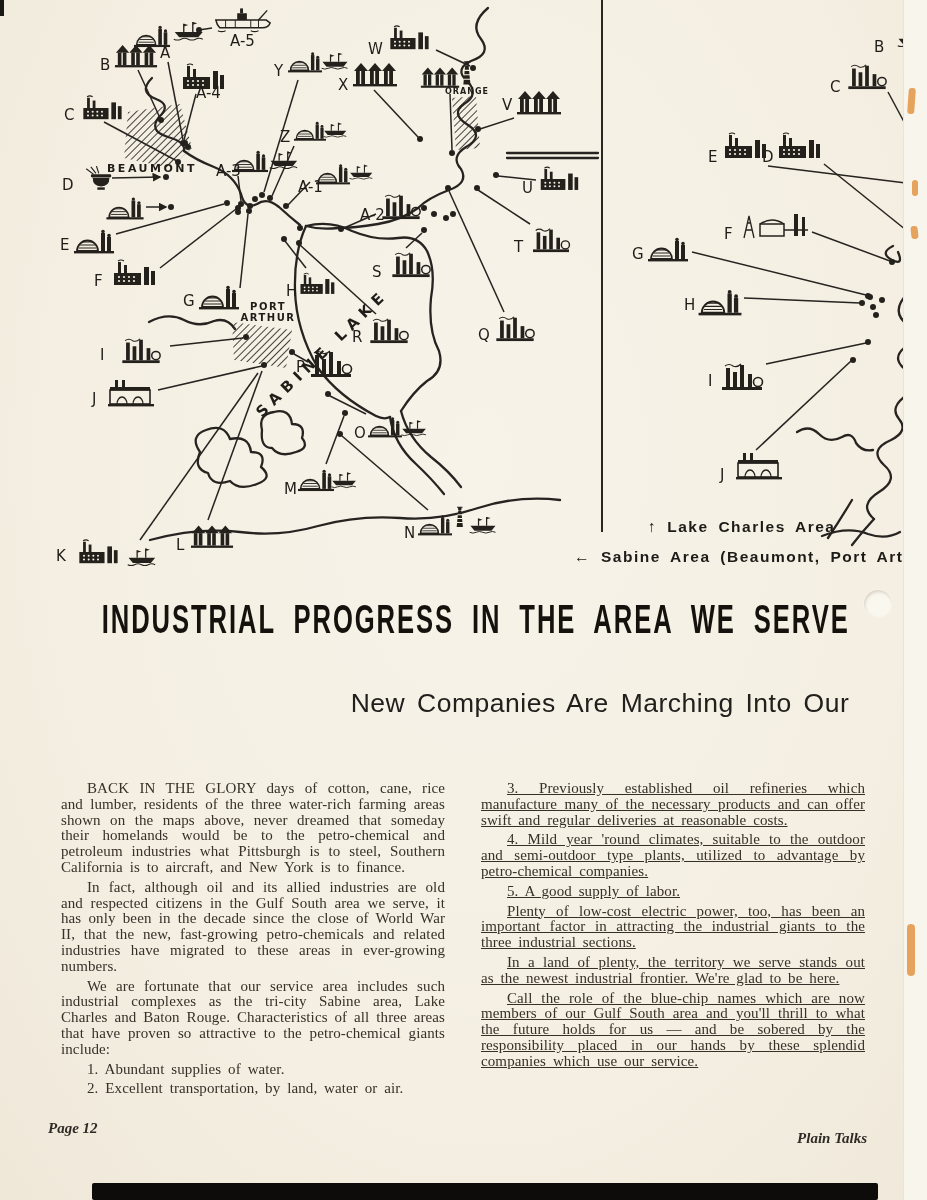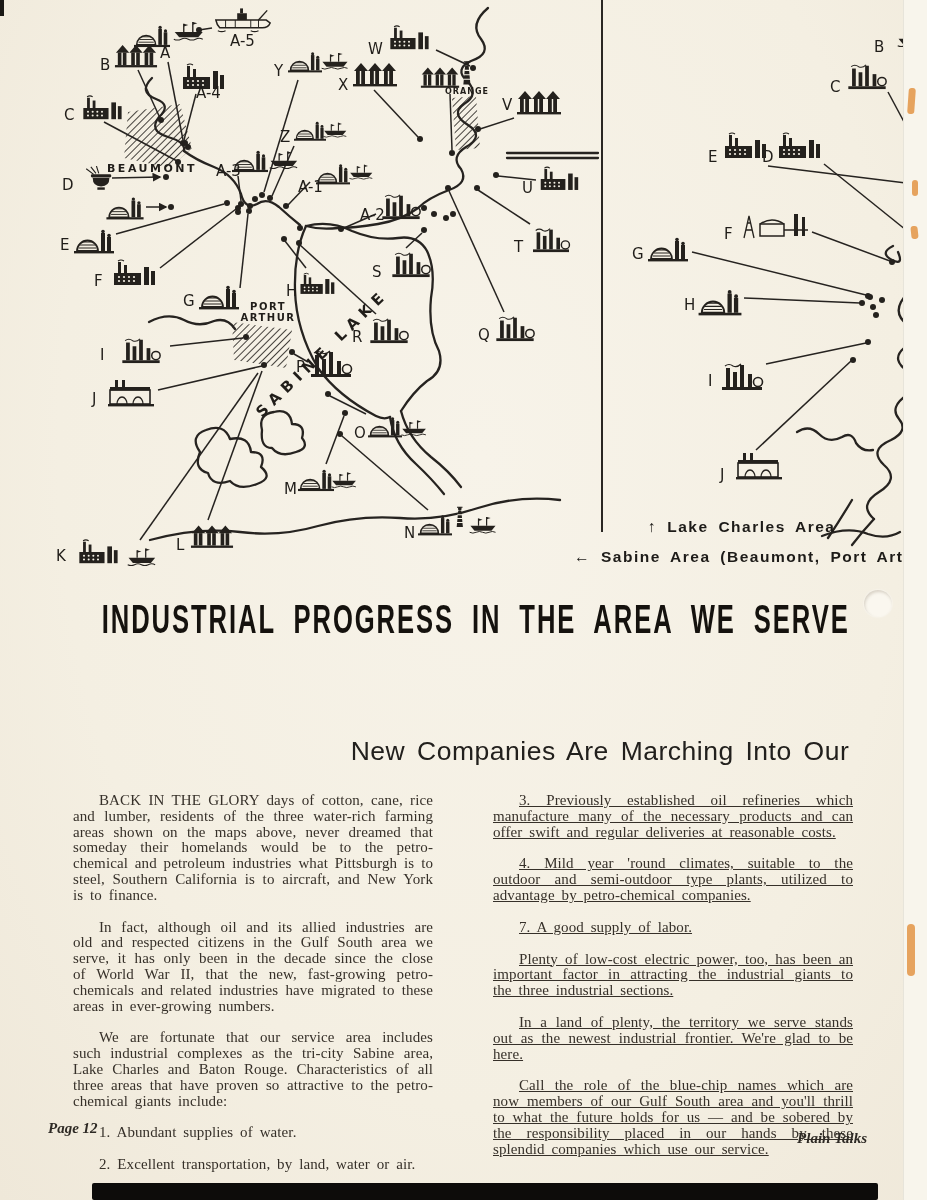--- a/index.html
+++ b/index.html
@@ -14,26 +14,26 @@
   .place{font-family:"DejaVu Sans",sans-serif;font-weight:bold;fill:#201d19;}
   .divider{position:absolute;left:601px;top:0;width:2px;height:532px;background:#2a2723;}
   .caption{position:absolute;font-family:"Liberation Sans",sans-serif;font-weight:bold;
     font-size:15.5px;color:#1d1b18;letter-spacing:1.5px;word-spacing:4px;white-space:nowrap;}
   .caption .arr{margin-right:10px;font-weight:bold;}
   
   .headline{position:absolute;left:50%;top:597px;transform:translateX(-49%) scaleX(.64);
     transform-origin:center;white-space:nowrap;font-weight:700;font-size:40px;
     letter-spacing:3px;word-spacing:14px;color:#15120e;}
   .subhead{position:absolute;left:330px;top:684px;width:540px;text-align:center;
-    font-size:26.5px;line-height:39px;letter-spacing:.5px;word-spacing:4px;color:#22201d;margin-top:48px;}
+    font-size:26.5px;line-height:39px;letter-spacing:.5px;word-spacing:4px;color:#22201d;}
   
   .col{position:absolute;top:777px;width:392px;font-family:"Liberation Serif",serif;
     font-size:15px;line-height:15.8px;text-align:justify;color:#363029;
     word-spacing:3px;letter-spacing:.1px;}
-  .col p{margin:16px;text-indent:26px;}
+  .col p{margin:4px;text-indent:26px;}
   .col-left{left:57px;} .col-right{left:477px;text-decoration:underline;}
   
   .folio{position:absolute;font-family:"Liberation Serif",serif;font-style:italic;
     font-weight:bold;font-size:15px;color:#2e2a25;}
   .folio-left{left:48px;top:1120px;} .folio-right{right:60px;top:1130px;font-style:italic;}
   
   .edge-strip{position:absolute;left:903px;top:0;width:24px;height:1200px;
     background:#f8f5ec;border-left:1px solid rgba(90,80,60,.10);}
   .punch-hole{position:absolute;left:864px;top:590px;width:28px;height:27px;border-radius:50%;
     background:#faf7ef;box-shadow:inset 1px 2px 3px rgba(120,105,80,.25), 0 0 2px rgba(255,255,255,.8);}
@@ -462,21 +462,21 @@
   <div id="col-left" class="col col-left">
       <p>BACK IN THE GLORY days of cotton, cane, rice and lumber, residents of the three water-rich farming areas shown on the maps above, never dreamed that someday their homelands would be to the petro-chemical and petroleum industries what Pittsburgh is to steel, Southern California is to aircraft, and New York is to finance.</p>
       <p>In fact, although oil and its allied industries are old and respected citizens in the Gulf South area we serve, it has only been in the decade since the close of World War II, that the new, fast-growing petro-chemicals and related industries have migrated to these areas in ever-growing numbers.</p>
       <p>We are fortunate that our service area includes such industrial complexes as the tri-city Sabine area, Lake Charles and Baton Rouge. Characteristics of all three areas that have proven so attractive to the petro-chemical giants include:</p>
       <p>1.  Abundant supplies of water.</p>
       <p>2.  Excellent transportation, by land, water or air.</p>
     </div>
   <div id="col-right" class="col col-right">
       <p>3.  Previously established oil refineries which manufacture many of the necessary products and can offer swift and regular deliveries at reasonable costs.</p>
       <p>4.  Mild year 'round climates, suitable to the outdoor and semi-outdoor type plants, utilized to advantage by petro-chemical companies.</p>
-      <p>7.  A good supply of labor.</p>
+      <p>5.  A good supply of labor.</p>
       <p>Plenty of low-cost electric power, too, has been an important factor in attracting the industrial giants to the three industrial sections.</p>
       <p>In a land of plenty, the territory we serve stands out as the newest industrial frontier. We're glad to be here.</p>
       <p>Call the role of the blue-chip names which are now members of our Gulf South area and you'll thrill to what the future holds for us — and be sobered by the responsibility placed in our hands by these splendid companies which use our service.</p>
     </div>
 
   <div class="folio folio-left">Page 12</div>
   <div class="folio folio-right">Plain Talks</div>
 
   <div class="edge-strip"></div>
   <div class="punch-hole"></div>

